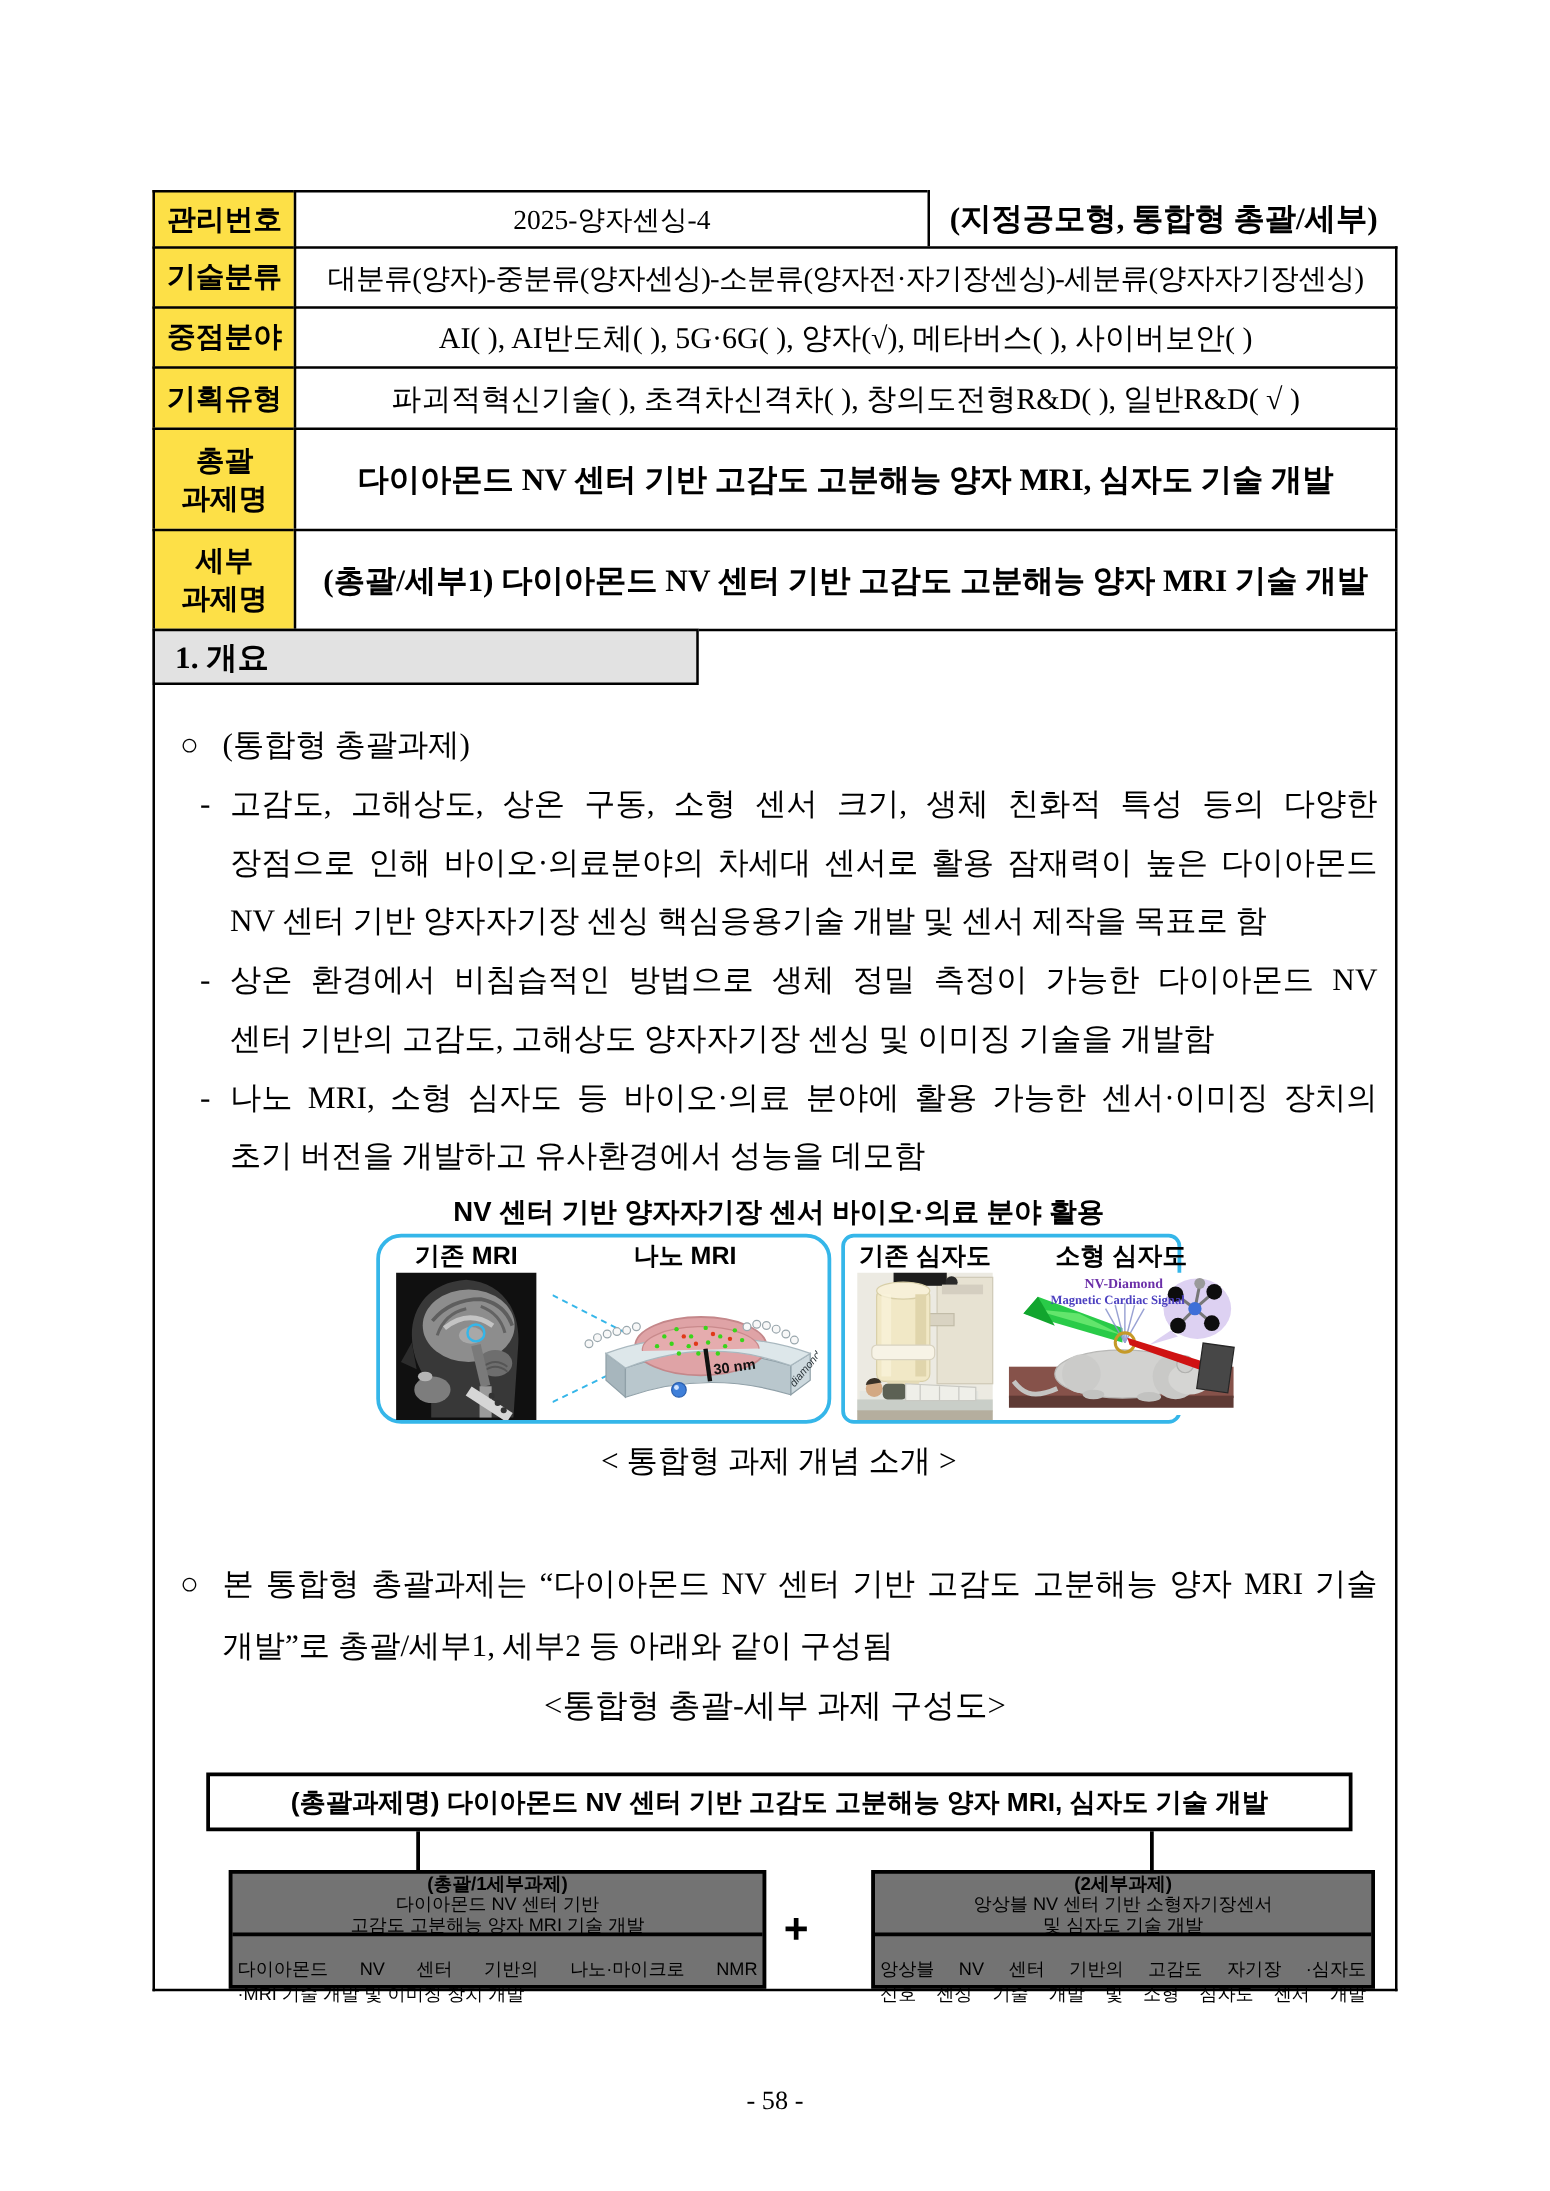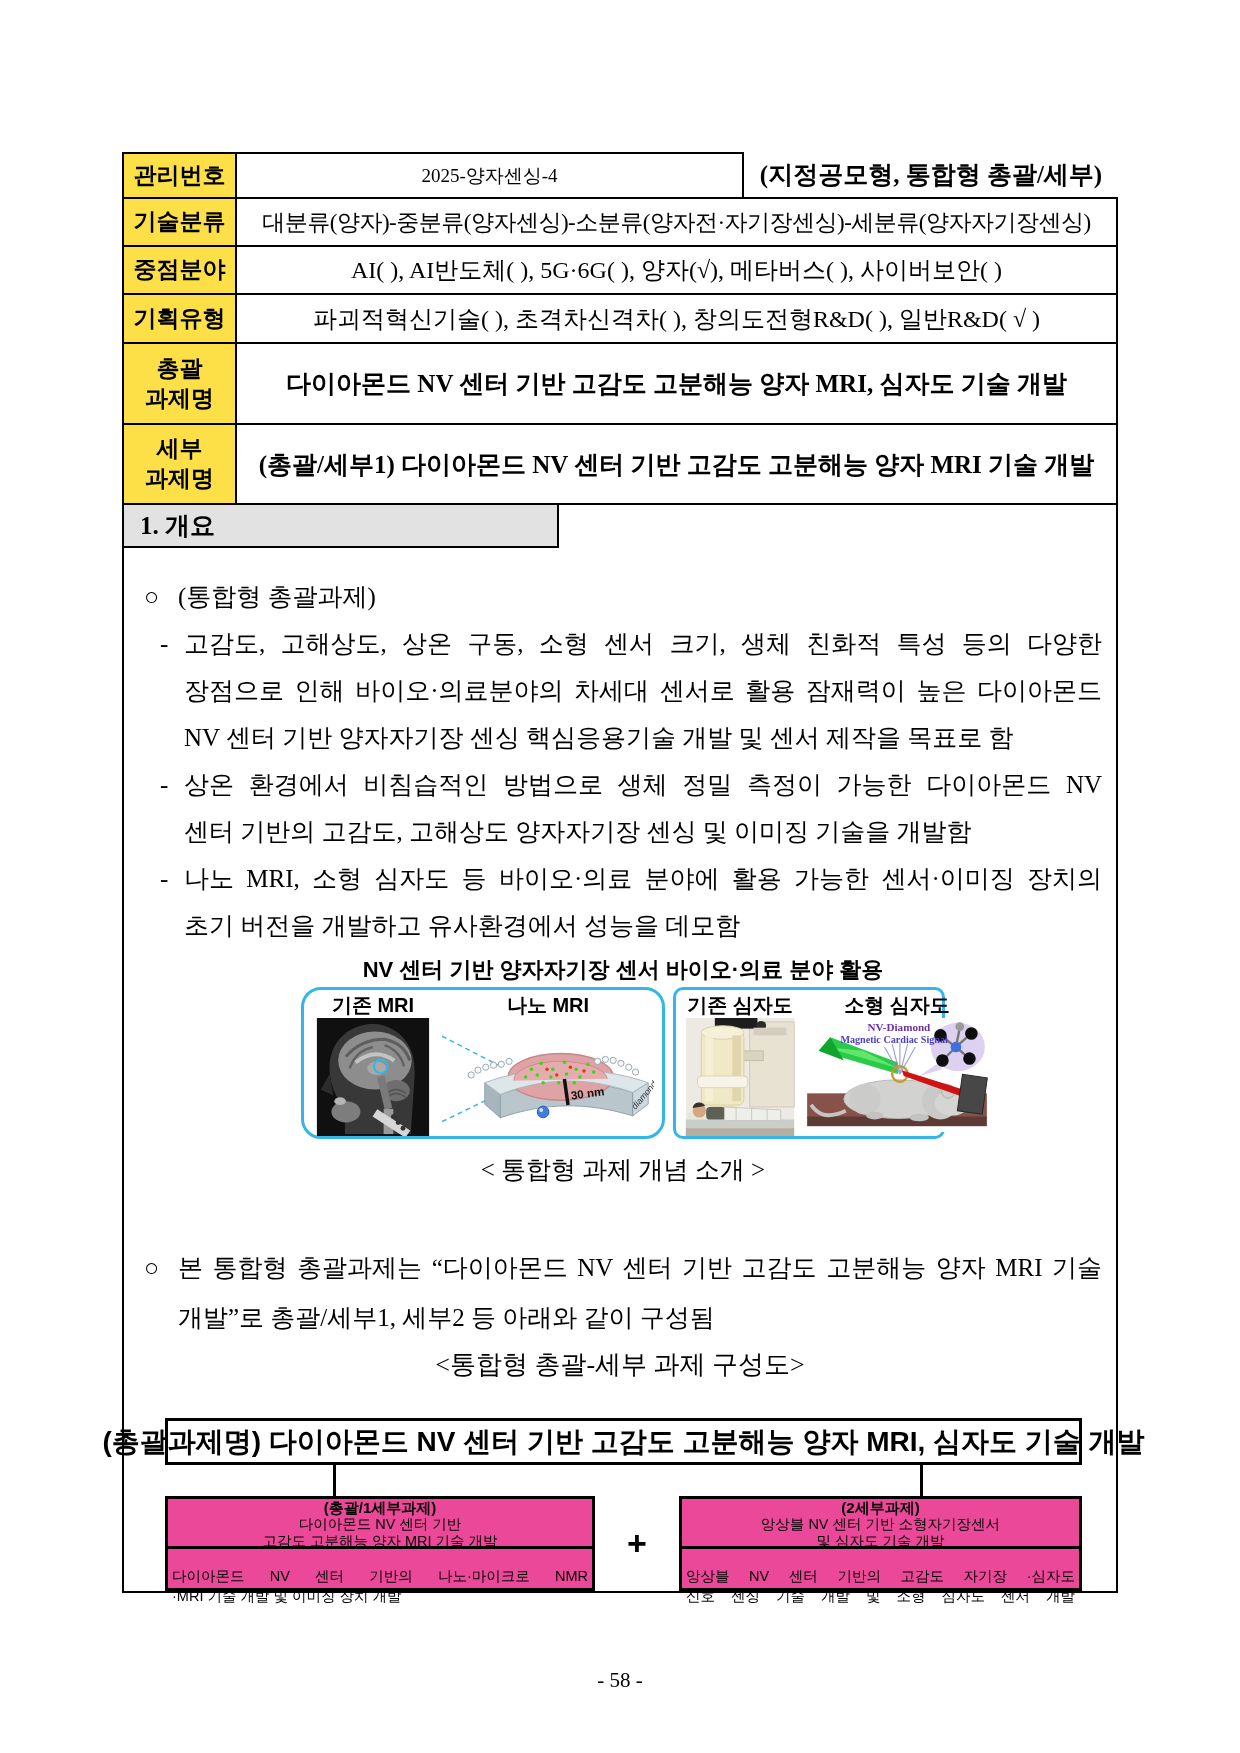--- a/index.html
+++ b/index.html
@@ -65,47 +65,47 @@
   .panel { display:flex; flex-direction:column; align-items:center; }
   .panel-label { font-family:"Liberation Sans", sans-serif; font-weight:600;
     font-size:20px; line-height:25px; white-space:nowrap; }
   .figure-caption { margin-top:16px; text-align:center; font-size:25px; line-height:30px; }
 
   
   .diagram-title { position:absolute; left:0; top:845px; width:100%;
     text-align:center; font-size:26px; line-height:30px; }
   .root-box { position:absolute; left:41px; top:913px; width:917px; height:47px;
     border:3px solid #000; display:flex; align-items:center; justify-content:center;
-    font-family:"Liberation Sans", sans-serif; font-weight:bold; font-size:28px; white-space:nowrap; }
+    font-family:"Liberation Sans", sans-serif; font-weight:bold; font-size:21px; white-space:nowrap; }
   .connector { position:absolute; width:3px; height:31px; background:#000; top:960px; }
   .connector.c-left  { left:209px; }
   .connector.c-right { left:796px; }
   .child-box { position:absolute; top:991px; height:95px; border:3px solid #000;
-    font-family:"Liberation Sans", sans-serif; background:#ec4899; }
+    font-family:"Liberation Sans", sans-serif; background:#737373;margin-left:18px; }
   .child-box.c1 { left:41px;  width:430px; }
   .child-box.c2 { left:555px; width:403px; }
   .child-top { height:50px; border-bottom:3px solid #000; text-align:center;
     font-size:14.5px; line-height:16.4px; padding-top:1px; word-break:keep-all; }
   .child-top .hdr { font-weight:bold; font-size:15px; }
   .child-desc { padding:18px 4px 0 4px; font-size:14.5px; line-height:19.5px; word-break:keep-all; }
   .plus-sign { position:absolute; left:471px; top:991px; width:84px; height:95px;
     display:flex; align-items:center; justify-content:center;
     font-family:"Liberation Sans", sans-serif; font-weight:bold; font-size:34px; }
 
   .page-number { position:absolute; left:0; top:1668px; width:100%;
     text-align:center; font-size:21px; }
 </style>
 </head>
 <body>
 
 <div class="page">
 
   <div class="info-table">
     <div class="cell label-cell">관리번호</div>
-    <div class="cell value-cell" style="font-size:19px">2025-양자센싱-4</div>
+    <div class="cell value-cell" style="font-size:22px">2025-양자센싱-4</div>
     <div class="cell note-cell open-cell col-last">(지정공모형, 통합형 총괄/세부)</div>
 
     <div class="cell label-cell">기술분류</div>
     <div class="cell value-cell value-tight span2 col-last">대분류(양자)-중분류(양자센싱)-소분류(양자전·자기장센싱)-세분류(양자자기장센싱)</div>
 
     <div class="cell label-cell">중점분야</div>
     <div class="cell value-cell span2 col-last">AI( ), AI반도체( ), 5G·6G( ), 양자(√), 메타버스( ), 사이버보안( )</div>
 
     <div class="cell label-cell">기획유형</div>
     <div class="cell value-cell span2 col-last">파괴적혁신기술(  ), 초격차신격차(  ), 창의도전형R&amp;D(    ), 일반R&amp;D( √ )</div>

